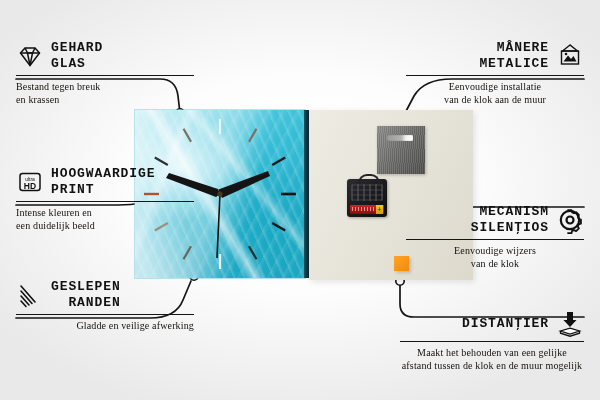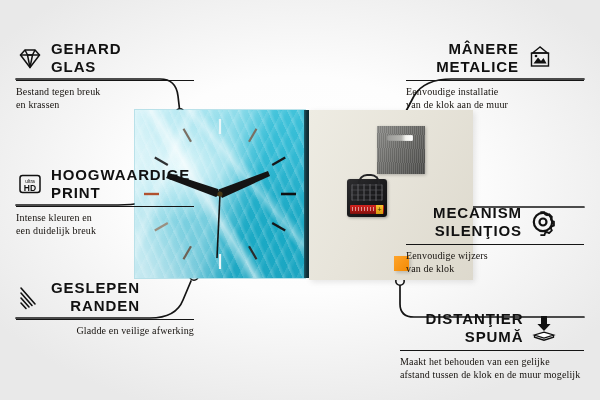--- a/index.html
+++ b/index.html
@@ -10,35 +10,35 @@
   }
   #stage{
     position:relative;width:600px;height:400px;
     background:
       radial-gradient(ellipse 62% 60% at 50% 46%, #ffffff 0%, #fdfdfd 45%, #f3f3f3 72%, #e9e9e9 100%);
     overflow:hidden;
   }
   
   .feat{position:absolute;}
   .feat .head{display:flex;align-items:center;gap:7px;}
-  .feat.right .head{justify-content:center;}
+  .feat.right .head{justify-content:flex-end;}
   .feat .titles{
-    font-family:Liberation Sans, sans-serif;
-    font-weight:bold;font-size:15px;letter-spacing:.9px;
+    font-family:Liberation Mono, monospace;
+    font-weight:bold;font-size:13px;letter-spacing:.9px;
     color:#111;line-height:1.22;text-transform:uppercase;
   }
   .feat.right .titles{text-align:right;}
   .feat .rule{
     height:1px;background:#151515;margin:3px 0 4px 0;width:100%;
   }
   .feat .desc{
     font-family:"Liberation Serif", serif;
     font-size:10px;color:#15110d;line-height:1.34;letter-spacing:.15px;
   }
-  .feat.right .desc{text-align:left;}
+  .feat.right .desc{text-align:center;}
   .ico{flex:0 0 auto;width:28px;height:28px;display:block;}
   .ico svg{display:block;width:28px;height:28px;}
 
   
   #f-glas{left:16px;  top:40px;  width:178px;}
   #f-print{left:16px; top:166px; width:178px;}
   #f-randen{left:16px;top:279px; width:178px;text-align:right;}
   #f-manere{left:406px;top:40px; width:178px;}
   #f-mecanism{left:406px;top:168px;width:178px;margin-top:36px;}
   #f-spuma{left:400px;top:278px; width:184px;margin-top:32px;}
@@ -249,21 +249,21 @@
         </svg>
       </span>
       <div class="titles">
         <div>HOOGWAARDIGE</div>
         <div>PRINT</div>
       </div>
     </div>
     <div class="rule"></div>
     <div class="desc">
       <div>Intense kleuren en</div>
-      <div>een duidelijk breuk</div>
+      <div>een duidelijk beeld</div>
     </div>
   </div>
 
   <div class="feat left" id="f-randen">
     <div class="head">
       <span class="ico">
         <svg viewBox="0 0 28 28">
             <g stroke="#111" stroke-width="1.6" fill="none" stroke-linecap="round">
           <path d="M5 5 L19 21"></path>
               <path d="M5 10 L16 22.5"></path>
@@ -325,21 +325,20 @@
     <div class="desc">
       <div>Eenvoudige wijzers</div>
       <div>van de klok</div>
     </div>
   </div>
 
   <div class="feat right" id="f-spuma">
     <div class="head">
       <div class="titles">
         <div>DISTANŢIER</div>
-        <div>SPUMĂ</div>
       </div>
       <span class="ico">
         <svg viewBox="0 0 28 28">
             <g stroke="#111" stroke-width="1.3" fill="none">
           <path d="M11 2 h6 v8 h3.6 L14 17 L7.4 10 H11 Z" fill="#111" stroke="none"></path>
           <path d="M14 18.2 L23.5 21 L14 24 L4.5 21 Z" fill="#fff"></path>
           <path d="M4.5 21 v2.2 L14 26.2 L23.5 23.2 V21"></path>
         </g>
           </svg>
       </span>

